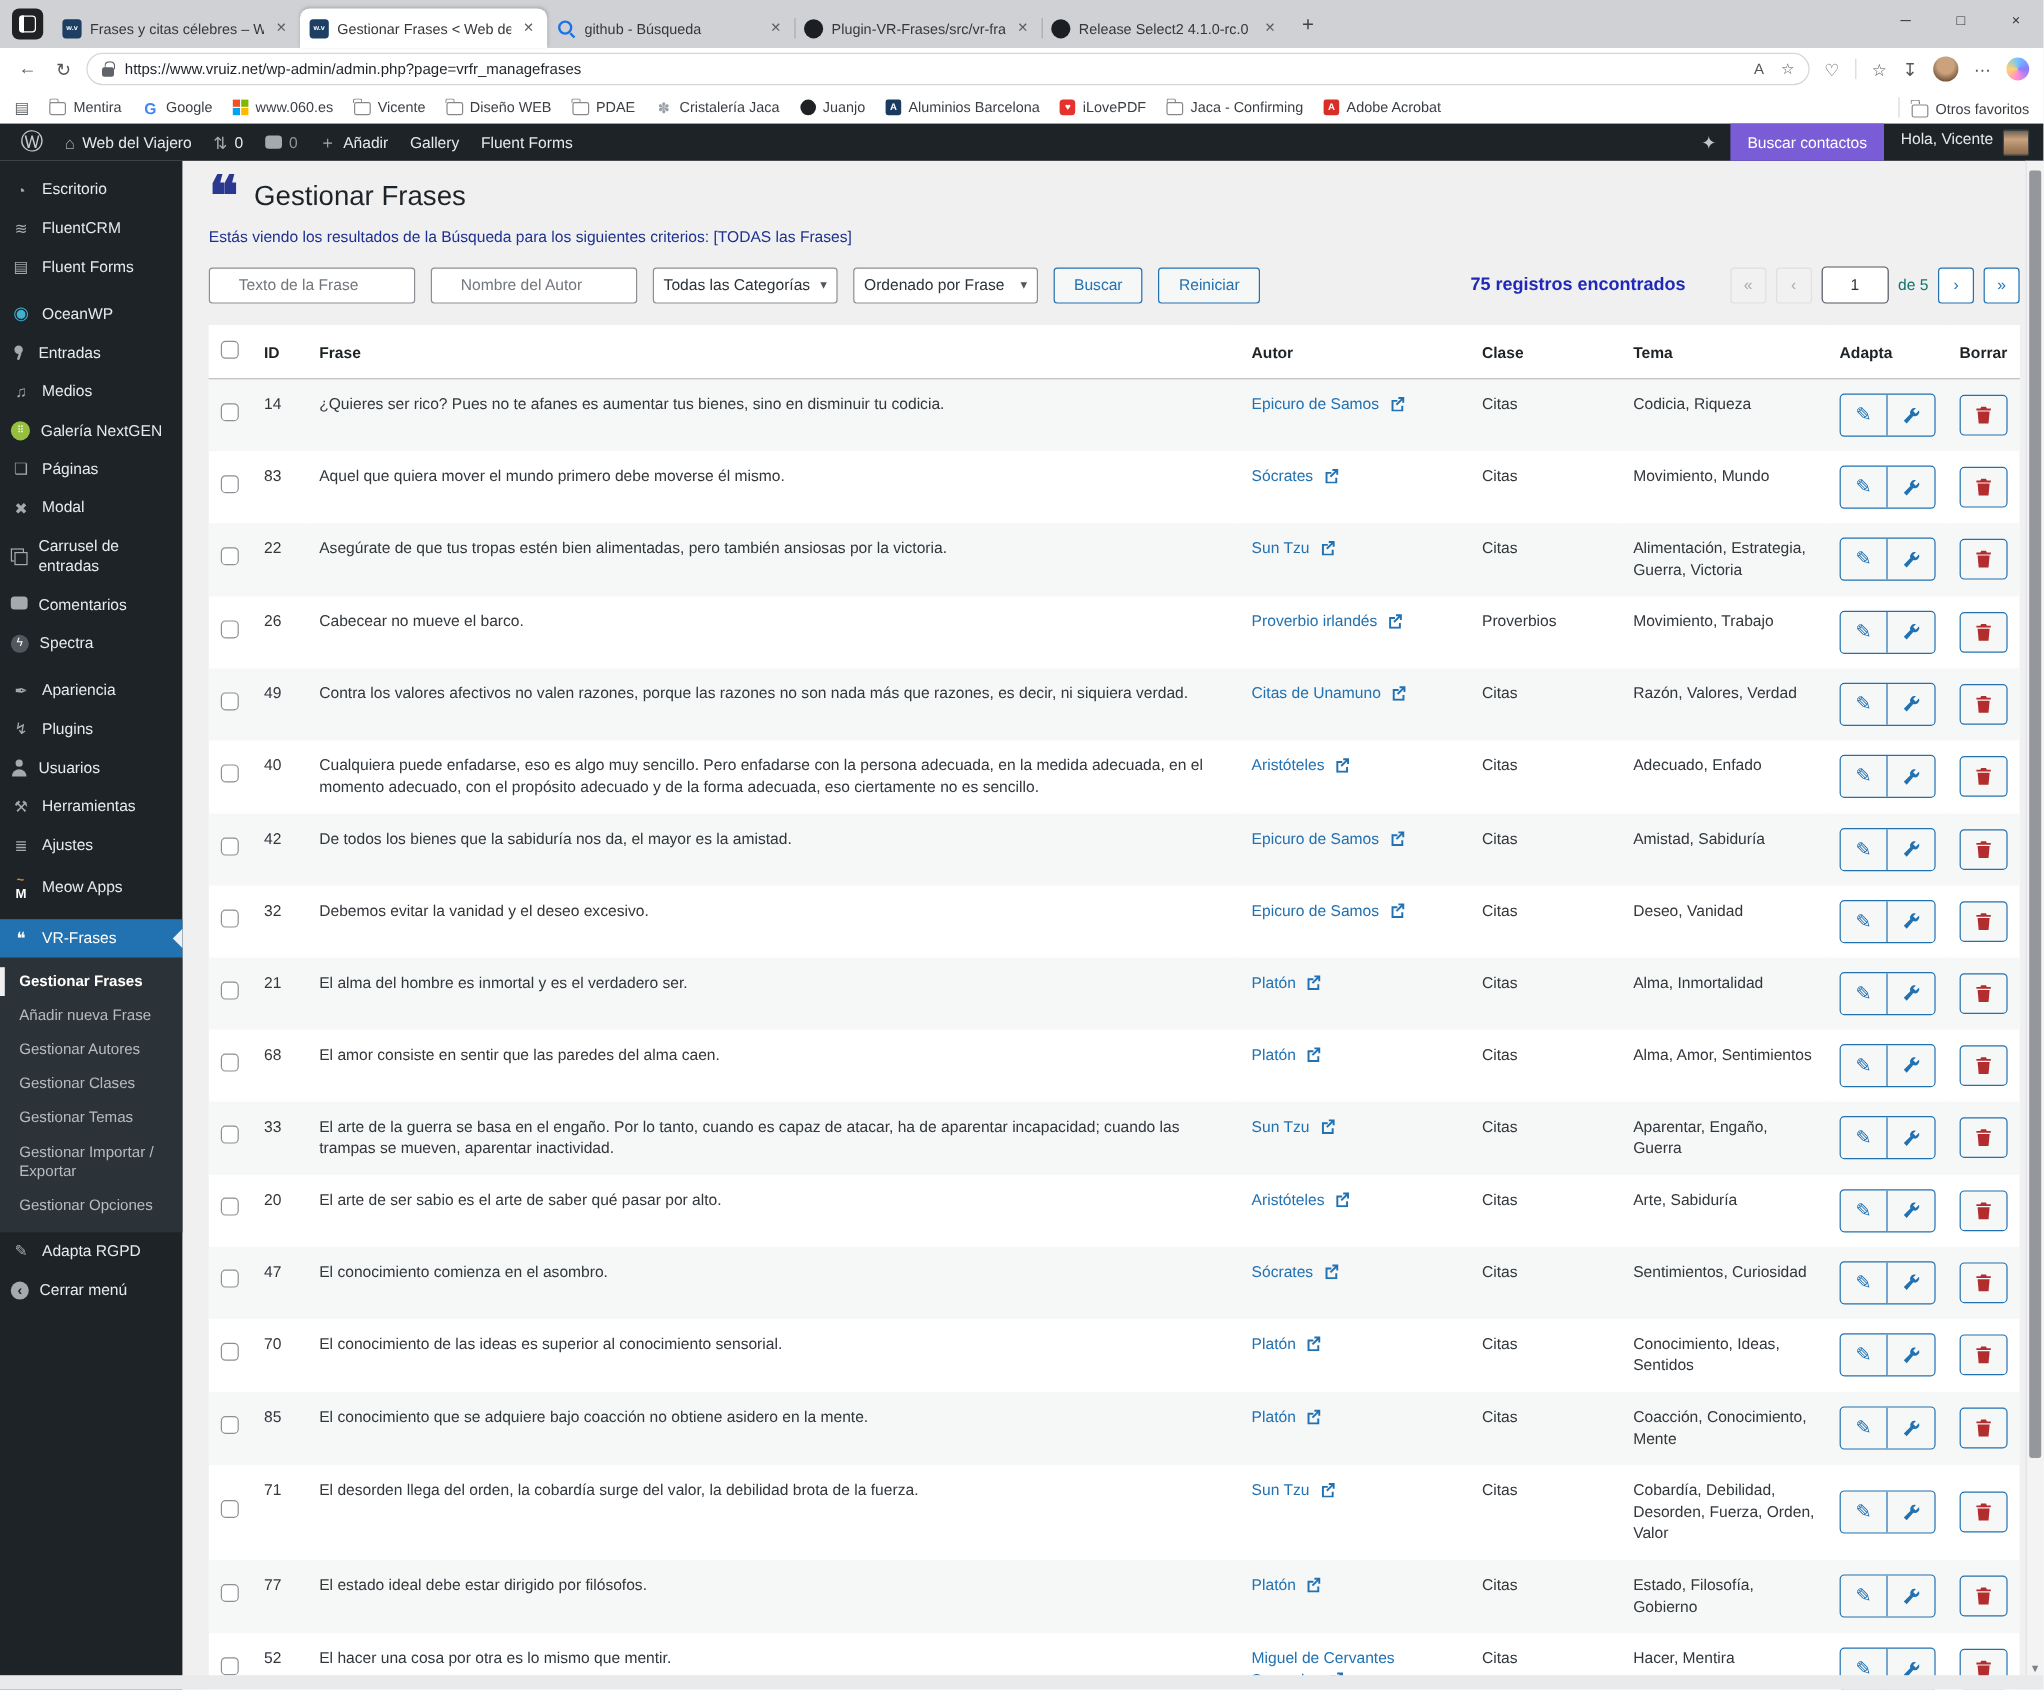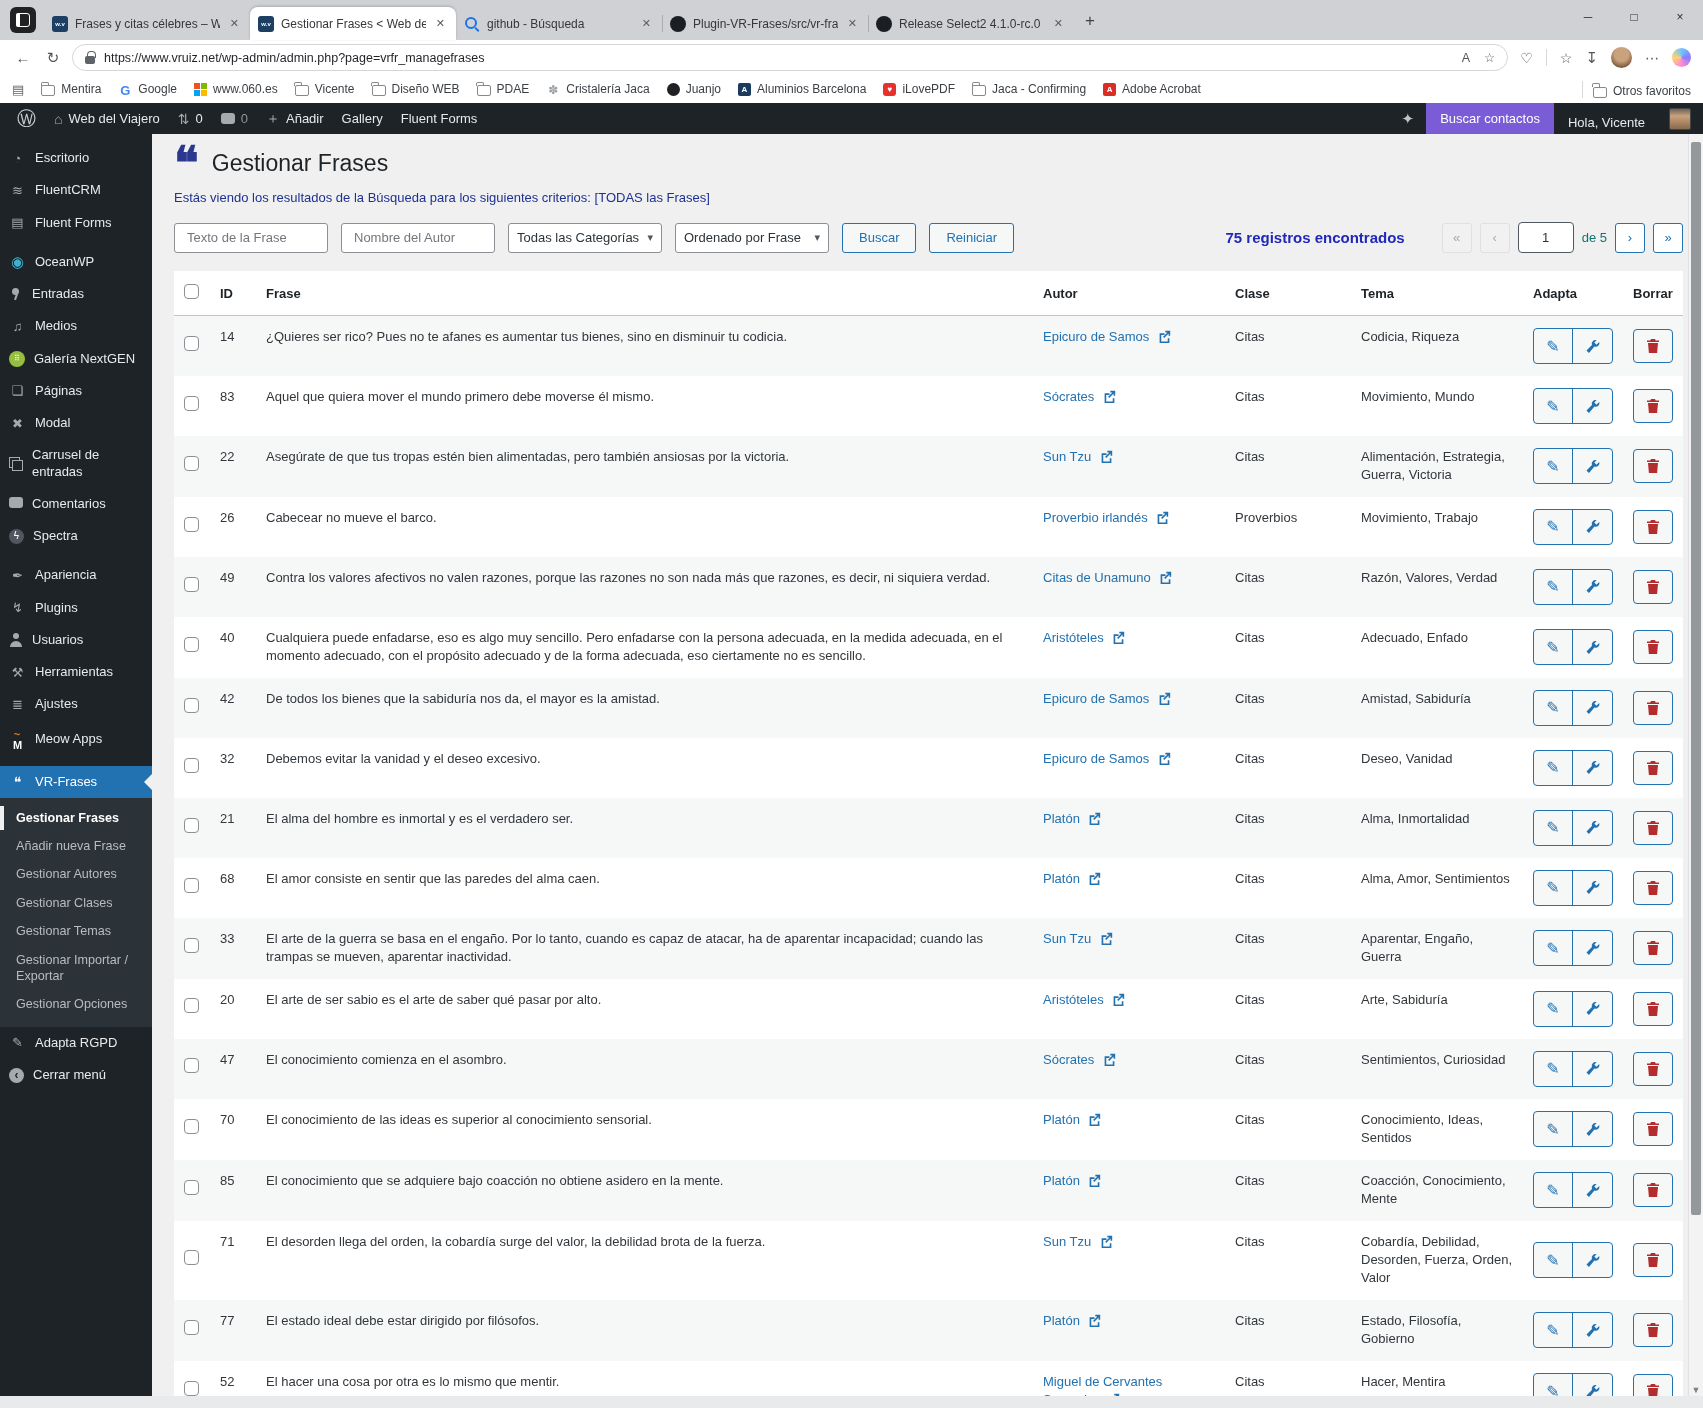--- a/index.html
+++ b/index.html
@@ -60,21 +60,21 @@
 
   
   .adminbar{height:31px;background:#1d2327;display:flex;align-items:center;color:#e7e9ea;font-size:13px;padding-left:8px}
   .ab-item{display:flex;align-items:center;gap:6px;padding:0 9px;height:31px}
   .ab-ic{color:#a7aaad;font-size:14px}
   .wp-logo{font-size:19px;color:#c9cdd1;line-height:1}
   .ab-count-gray{color:#8f9498}
   .ab-right{margin-left:auto;display:flex;align-items:center;height:31px}
   .ab-spark{color:#c3c4c7;font-size:15px;padding:0 12px}
   .ab-search{background:#7a5cd6;color:#fff;height:31px;display:flex;align-items:center;padding:0 14px}
-  .ab-user{display:flex;align-items:flex-end;gap:24px;padding:0 12px 0 14px}
+  .ab-user{display:flex;align-items:flex-start;gap:8px;padding:0 12px 0 14px}
   .avatar-admin{width:22px;height:22px;border-radius:2px;background:linear-gradient(180deg,#6b6257 0%,#caa27e 35%,#8a6a4a 100%);border:1px solid #444}
 
   
   .workspace{position:absolute;top:134px;bottom:0;left:0;right:0;display:flex}
   .sidebar{width:152px;background:#1d2327;flex:0 0 auto;padding-top:8px}
   .menu-item{display:flex;align-items:center;gap:9px;padding:8px 6px 8px 9px;font-size:13px;color:#e8eaec;position:relative;line-height:1.25}
   .mi{width:17px;flex:0 0 auto;display:grid;place-items:center;color:#a7aaad;font-size:13px;line-height:1}
   .menu-sep{height:7px}
   .menu-item.active{background:#2271b1;color:#fff}
   .menu-item.active .mi{color:#fff;font-size:14px}
@@ -101,21 +101,21 @@
   .sub-item.current{color:#fff;font-weight:700}
   .sub-item.current::before{content:"";position:absolute;left:0;top:2px;bottom:2px;width:4px;background:#f0f0f1}
 
   
   .main{flex:1;padding:16px 20px 0 22px;position:relative;overflow:hidden}
   .title-row{display:flex;align-items:center;gap:13px}
   .big-quote{color:#2b3890;font-size:46px;line-height:24px;font-weight:700;font-family:"Liberation Serif",serif}
   h1{font-size:23px;font-weight:400;color:#1d2327}
   .criteria{margin-top:13px;font-size:13px;font-weight:400;color:#1e3190}
   .filter-row{margin-top:17px;display:flex;align-items:center;gap:13px}
-  input.text{width:154px;height:30px;border:1px solid #8c8f94;border-radius:3px;padding:0 12px;font-family:"Liberation Sans",sans-serif;font-size:13px;color:#2c3338;background:#fff}
+  input.text{width:172px;height:30px;border:1px solid #8c8f94;border-radius:3px;padding:0 24px;font-family:"Liberation Sans",sans-serif;font-size:13px;color:#2c3338;background:#fff}
   input.text::placeholder{color:#72777c}
   .select{width:154px;height:30px;border:1px solid #8c8f94;border-radius:3px;display:flex;align-items:center;justify-content:space-between;padding:0 8px;font-size:13px;color:#2c3338;background:#fff}
   .select .chev{color:#50575e;font-size:11px}
   .btn{height:30px;padding:0 16px;border:1px solid #2271b1;border-radius:3px;background:#f6f7f7;color:#2271b1;font-size:13px;display:inline-flex;align-items:center}
   .results{margin-left:auto;font-size:15px;font-weight:700;color:#2028b8;white-space:nowrap}
   .pager{display:flex;align-items:center;gap:8px;margin-left:24px}
   .pg{width:30px;height:30px;border-radius:3px;display:grid;place-items:center;font-size:13px}
   .pg.dis{background:#f1f1f2;border:1px solid #e0e0e2;color:#a7aaad}
   .pg.en{background:#fff;border:1px solid #2271b1;color:#2271b1}
   .pg-input{width:56px;height:31px;border:1px solid #50575e;border-radius:4px;text-align:center;font-size:13px;color:#2c3338;font-family:"Liberation Sans",sans-serif}

